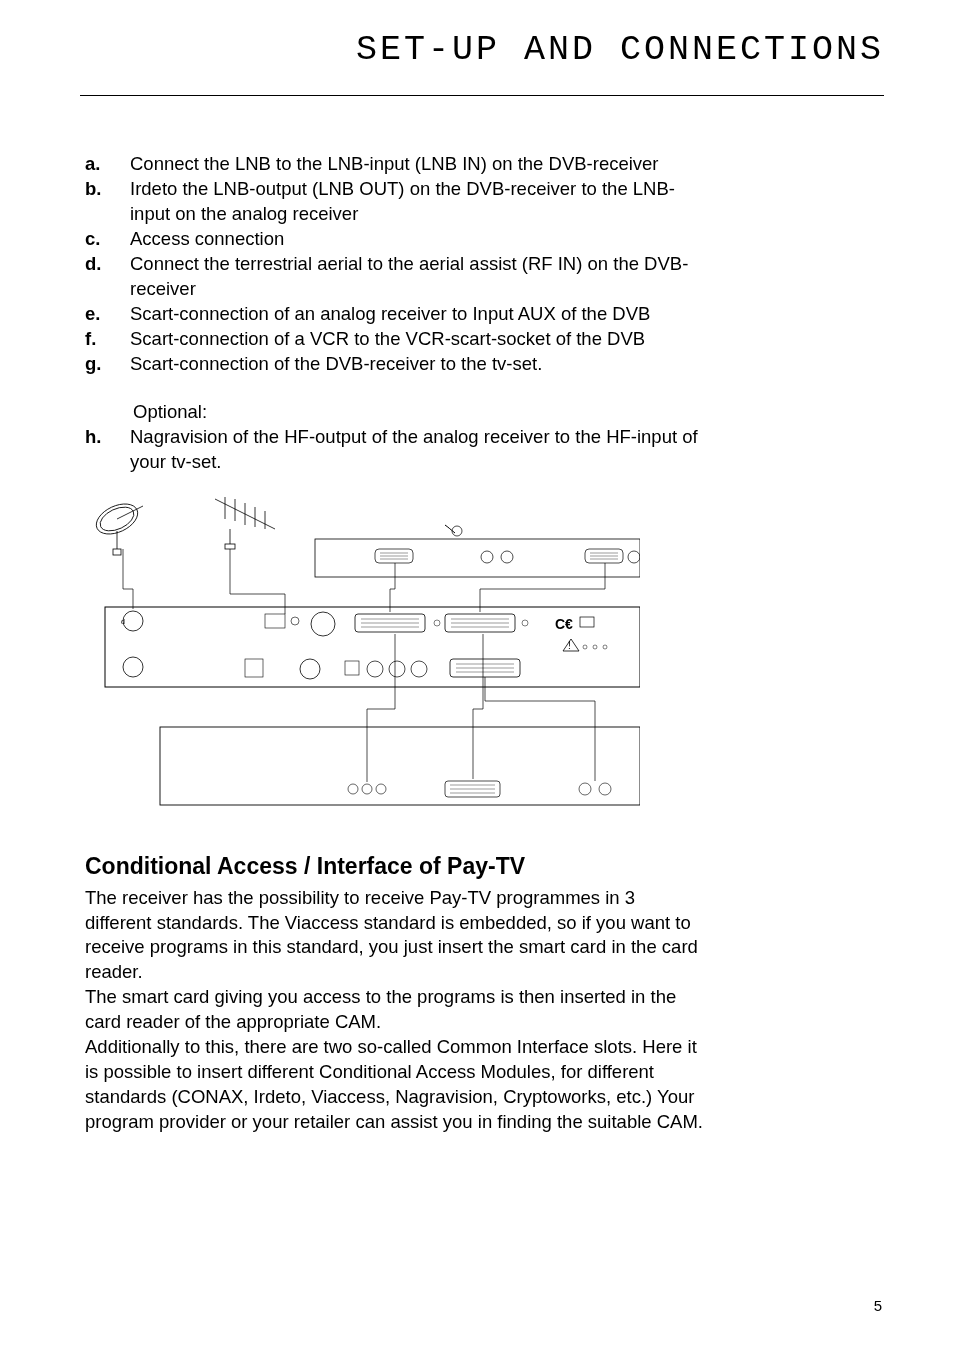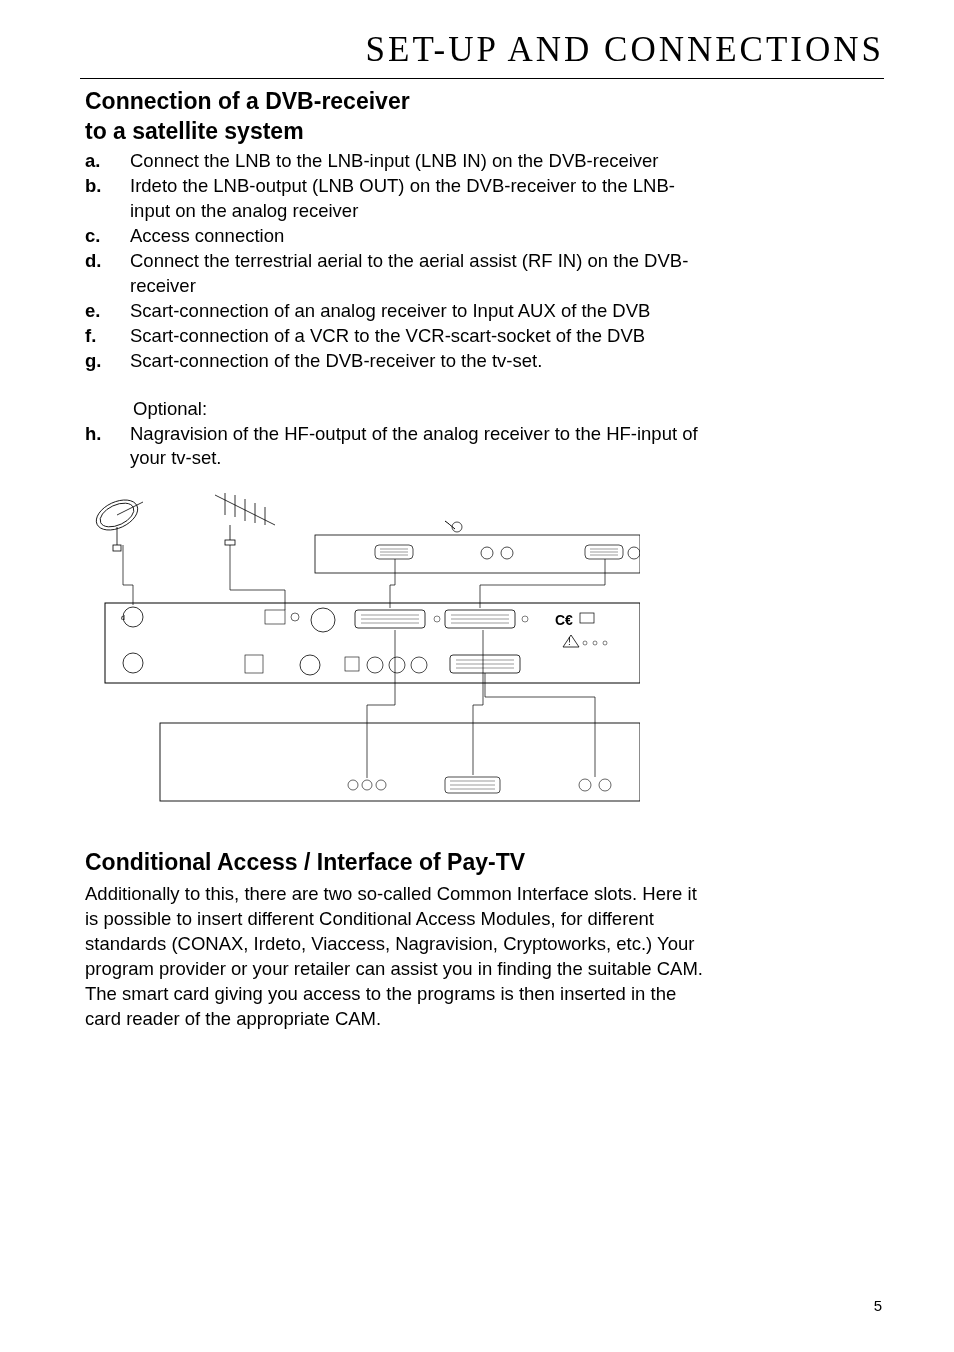--- a/index.html
+++ b/index.html
@@ -13,24 +13,24 @@
       width: 954px;
       height: 1352px;
       position: relative;
       padding: 30px 70px 30px 80px;
     }
     .page-header {
       font-size: 35px;
       letter-spacing: 3px;
       font-weight: 400;
       text-align: right;
-      padding-bottom: 8px;
+      padding-bottom: 25px;
       border-bottom: 1.5px solid #000;
-      margin-bottom: 8px;
-      font-family: Liberation Serif, serif;
+      margin-bottom: 24px;
+      font-family: Liberation Mono, monospace;
       font-stretch: condensed;
     }
     .content {
       padding-left: 5px;
       padding-right: 180px;
     }
     .section-heading {
       font-size: 23px;
       font-weight: bold;
       line-height: 1.3;
@@ -84,22 +84,21 @@
     }
   </style>
 </head>
 <body>
 
 <div class="page-header">SET-UP AND CONNECTIONS</div>
 
 <div class="content">
 
   <div class="section-heading">
-    <span>Connection of a DVB-receiver</span><br>
-    <span>to a satellite system</span>
+    <br>
   </div>
 
   <ul class="step-list">
     <li class="step-item">
       <span class="step-letter">a.</span>
       <span class="step-text">Connect the LNB to the LNB-input (LNB IN) on the DVB-receiver</span>
     </li>
     <li class="step-item">
       <span class="step-letter">b.</span>
       <span class="step-text">Irdeto the LNB-output (LNB OUT) on the DVB-receiver to the LNB-input on the analog receiver</span>
@@ -217,18 +216,19 @@
       <path d="M 310 145 L 310 220 L 282 220 L 282 293"></path>
       <path d="M 398 145 L 398 220 L 388 220 L 388 290"></path>
       <path d="M 400 188 L 400 212 L 510 212 L 510 292"></path>
 
       <path d="M 370 44 C 365 40 363 38 360 36" stroke-width="1"></path>
       <circle cx="372" cy="42" r="5"></circle>
     </g>
   </svg>
 
   <div class="section2-heading">Conditional Access / Interface of Pay-TV</div>
+  <p class="para">The receiver has the possibility to receive Pay-TV programmes in 3 different standards. The Viaccess standard is embedded, so if you want to receive programs in this standard, you just insert the smart card in the card reader.</p>
+  <p class="para">The smart card giving you access to the programs is then inserted in the card reader of the appropriate CAM.</p>
   <p class="para">Additionally to this, there are two so-called Common Interface slots. Here it is possible to insert different Conditional Access Modules, for different standards (CONAX, Irdeto, Viaccess, Nagravision, Cryptoworks, etc.) Your program provider or your retailer can assist you in finding the suitable CAM.</p>
-  <p class="para">The smart card giving you access to the programs is then inserted in the card reader of the appropriate CAM.</p>
 
 </div>
 
 <div class="page-number">5</div>
 
 </body></html>

